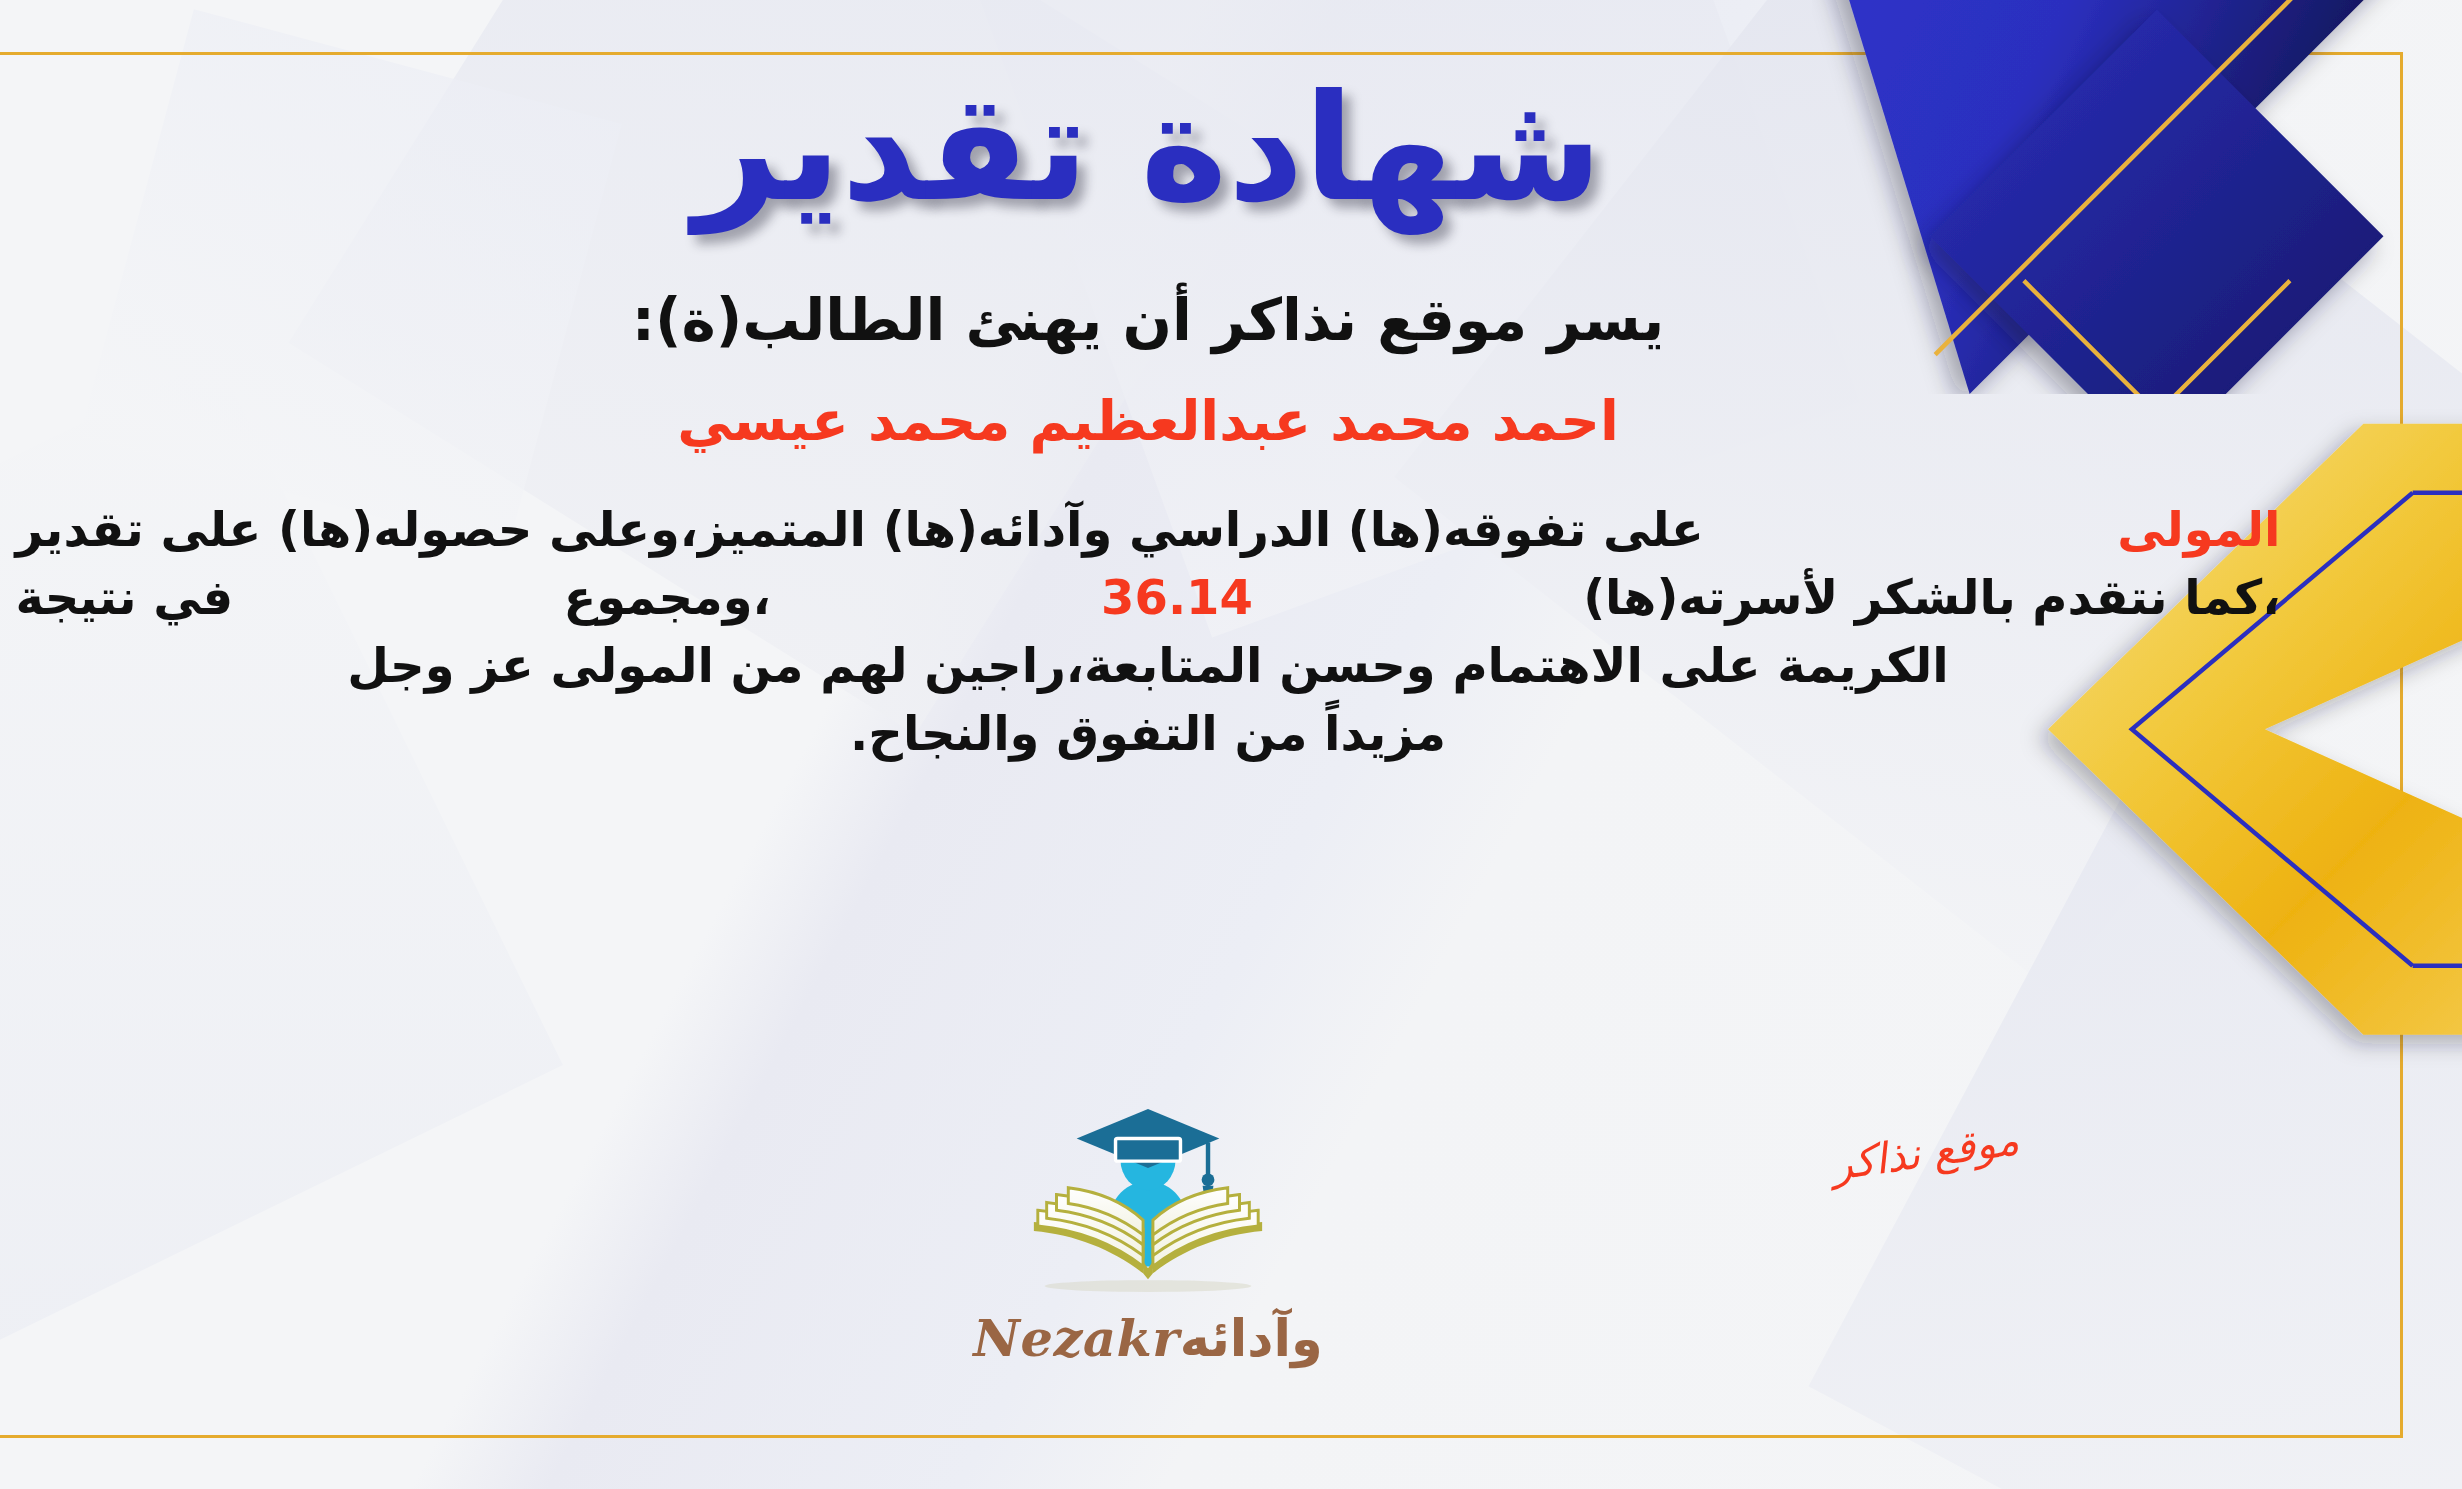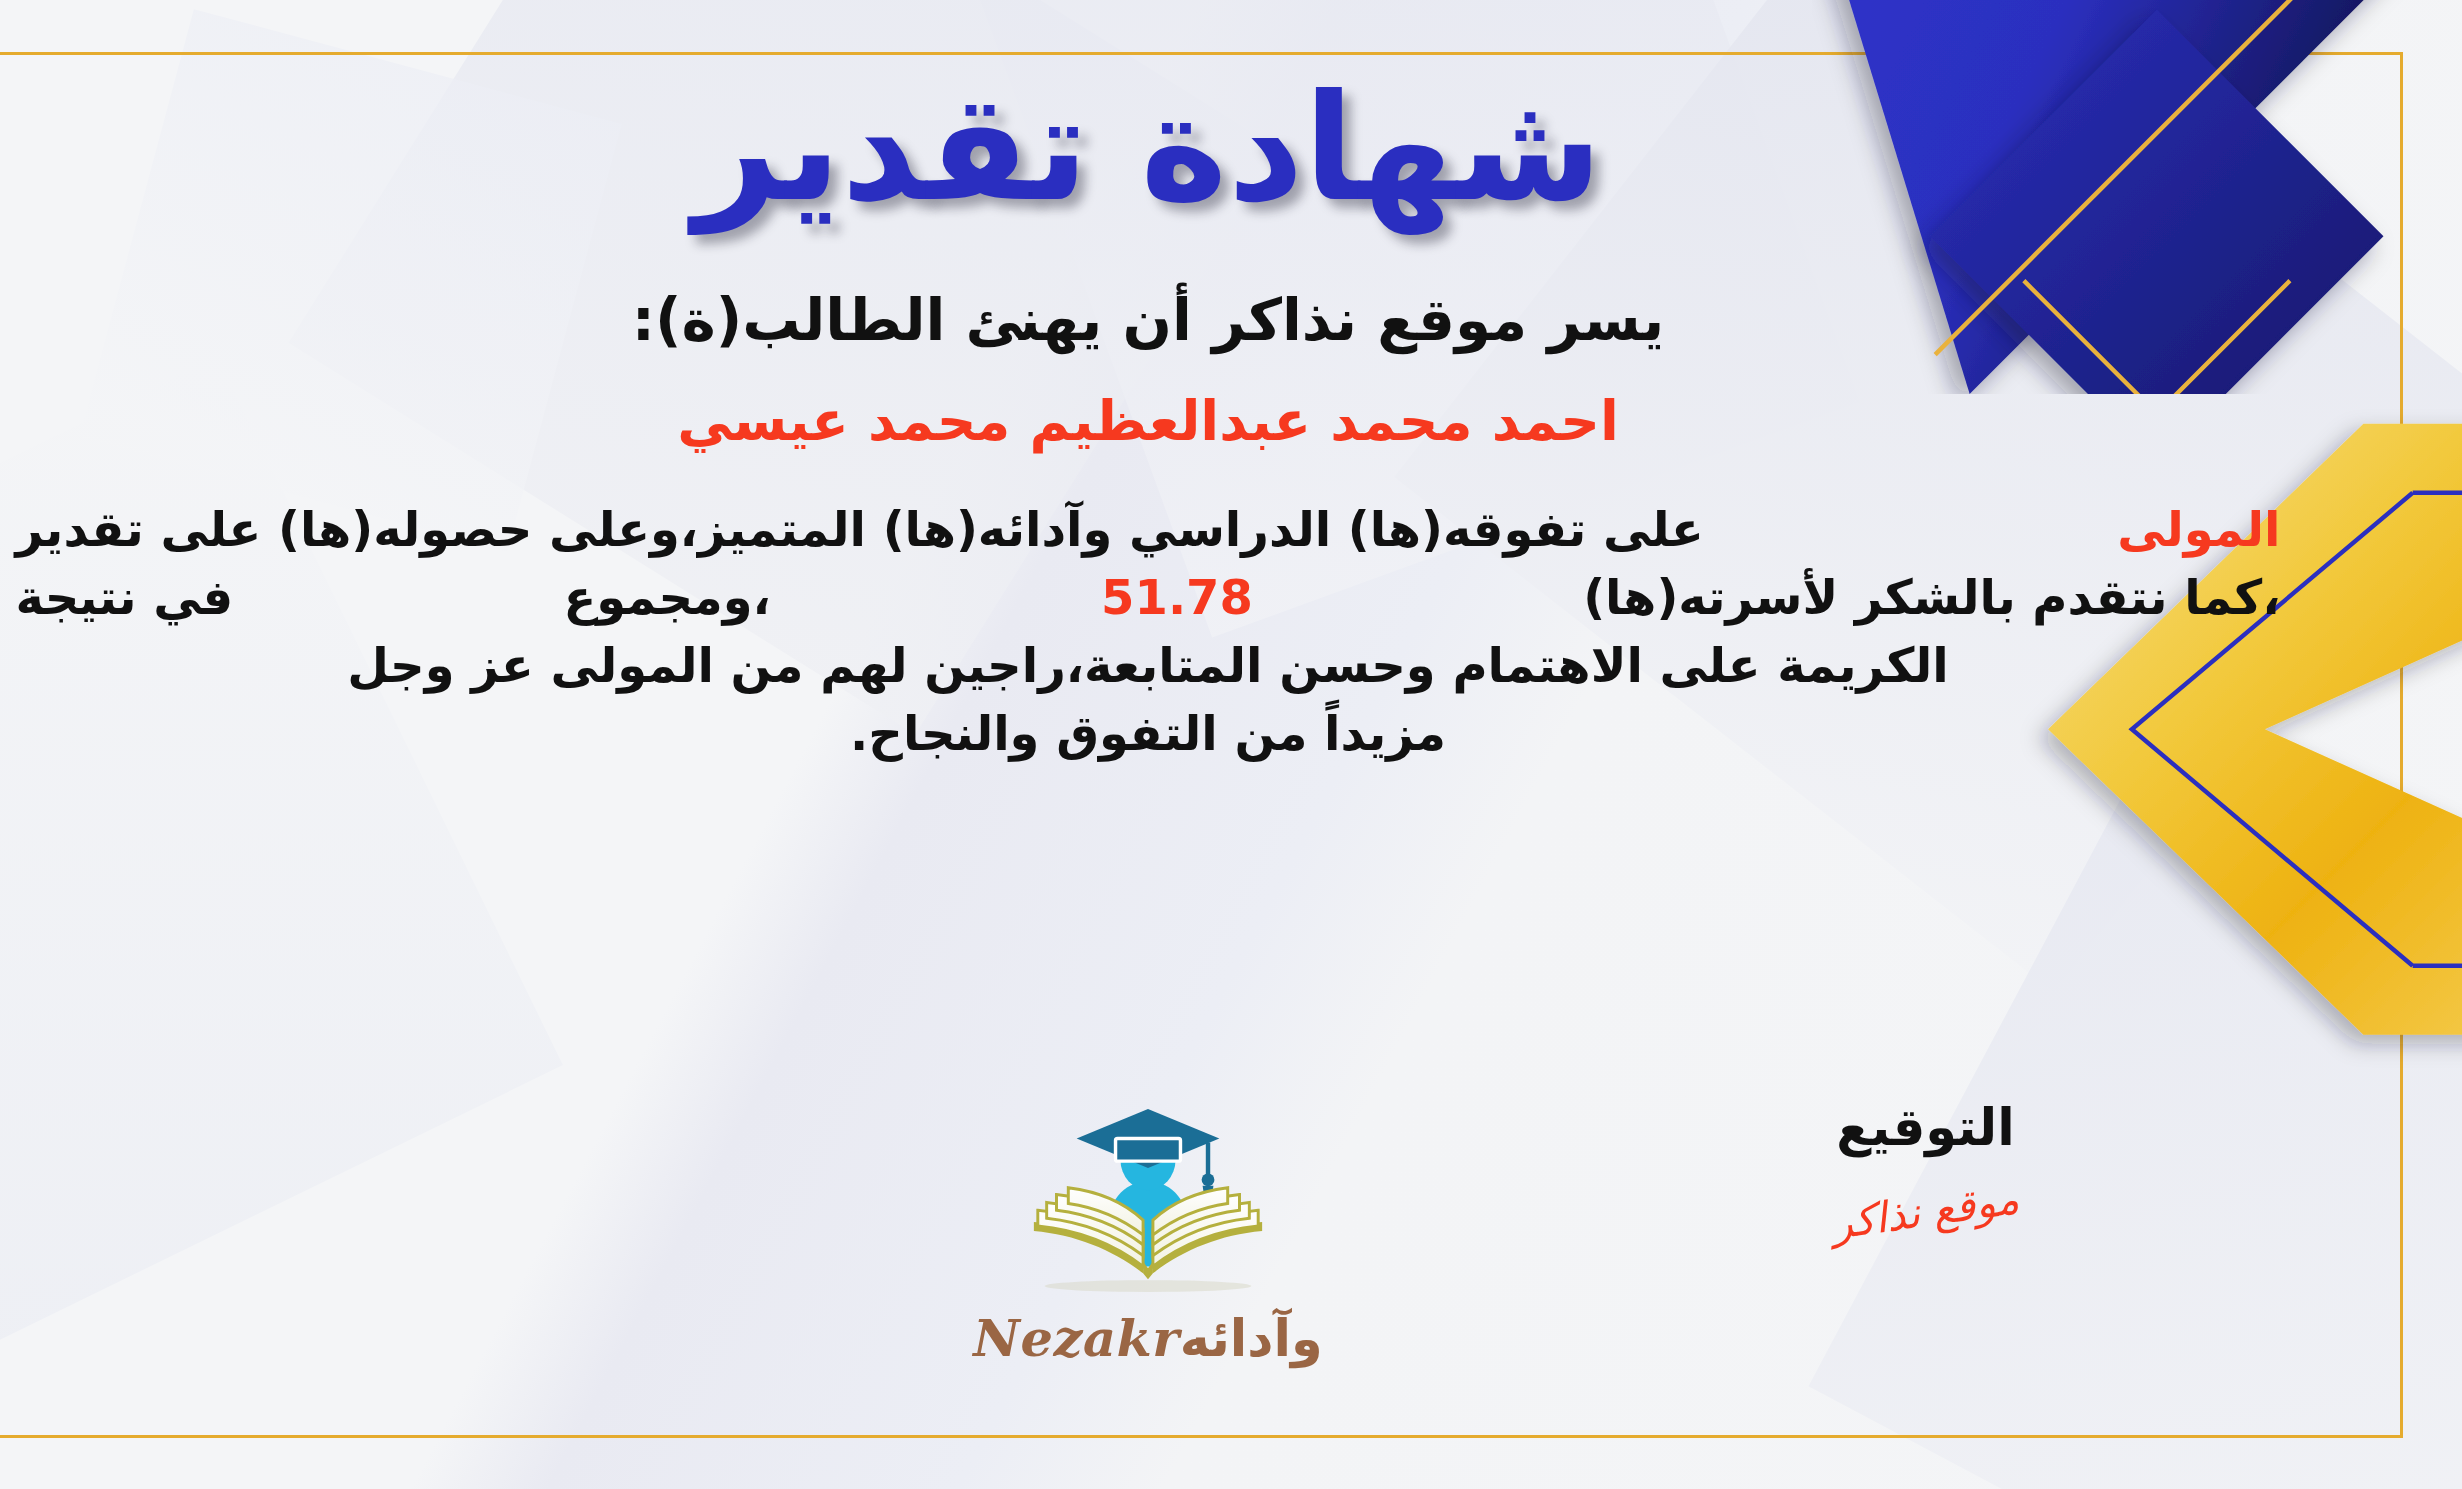--- a/index.html
+++ b/index.html
@@ -323,35 +323,34 @@
 
     <div class="body-text">
 
       <span class="row justified">
         <span class="hl">المولى</span>
         <span>على تفوقه(ها) الدراسي وآدائه(ها) المتميز،وعلى حصوله(ها) على تقدير</span>
       </span>
 
       <span class="row justified">
         <span>،كما نتقدم بالشكر لأسرته(ها)</span>
-        <span class="hl">51.78</span>
+        <span class="hl">36.14</span>
         <span>،ومجموع</span>
         <span>في نتيجة</span>
       </span>
 
       <span class="row">الكريمة على الاهتمام وحسن المتابعة،راجين لهم من المولى عز وجل</span>
 
       <span class="row">مزيداً من التفوق والنجاح.</span>
     </div>
   </div>
 
   <div class="footer">
 
     <div class="sig-block">
-      <div class="sig-label">التوقيع</div>
       <div class="sig-mark">موقع نذاكر</div>
     </div>
 
     <div class="logo-block">
       <svg class="logo-mark" width="305" height="212" viewBox="0 0 620 430" xmlns="http://www.w3.org/2000/svg">
         <defs>
           <linearGradient id="pageGrad" x1="0" y1="0" x2="0" y2="1">
             <stop offset="0%" stop-color="#ffffff"></stop>
             <stop offset="100%" stop-color="#f2f2e2"></stop>
           </linearGradient>

